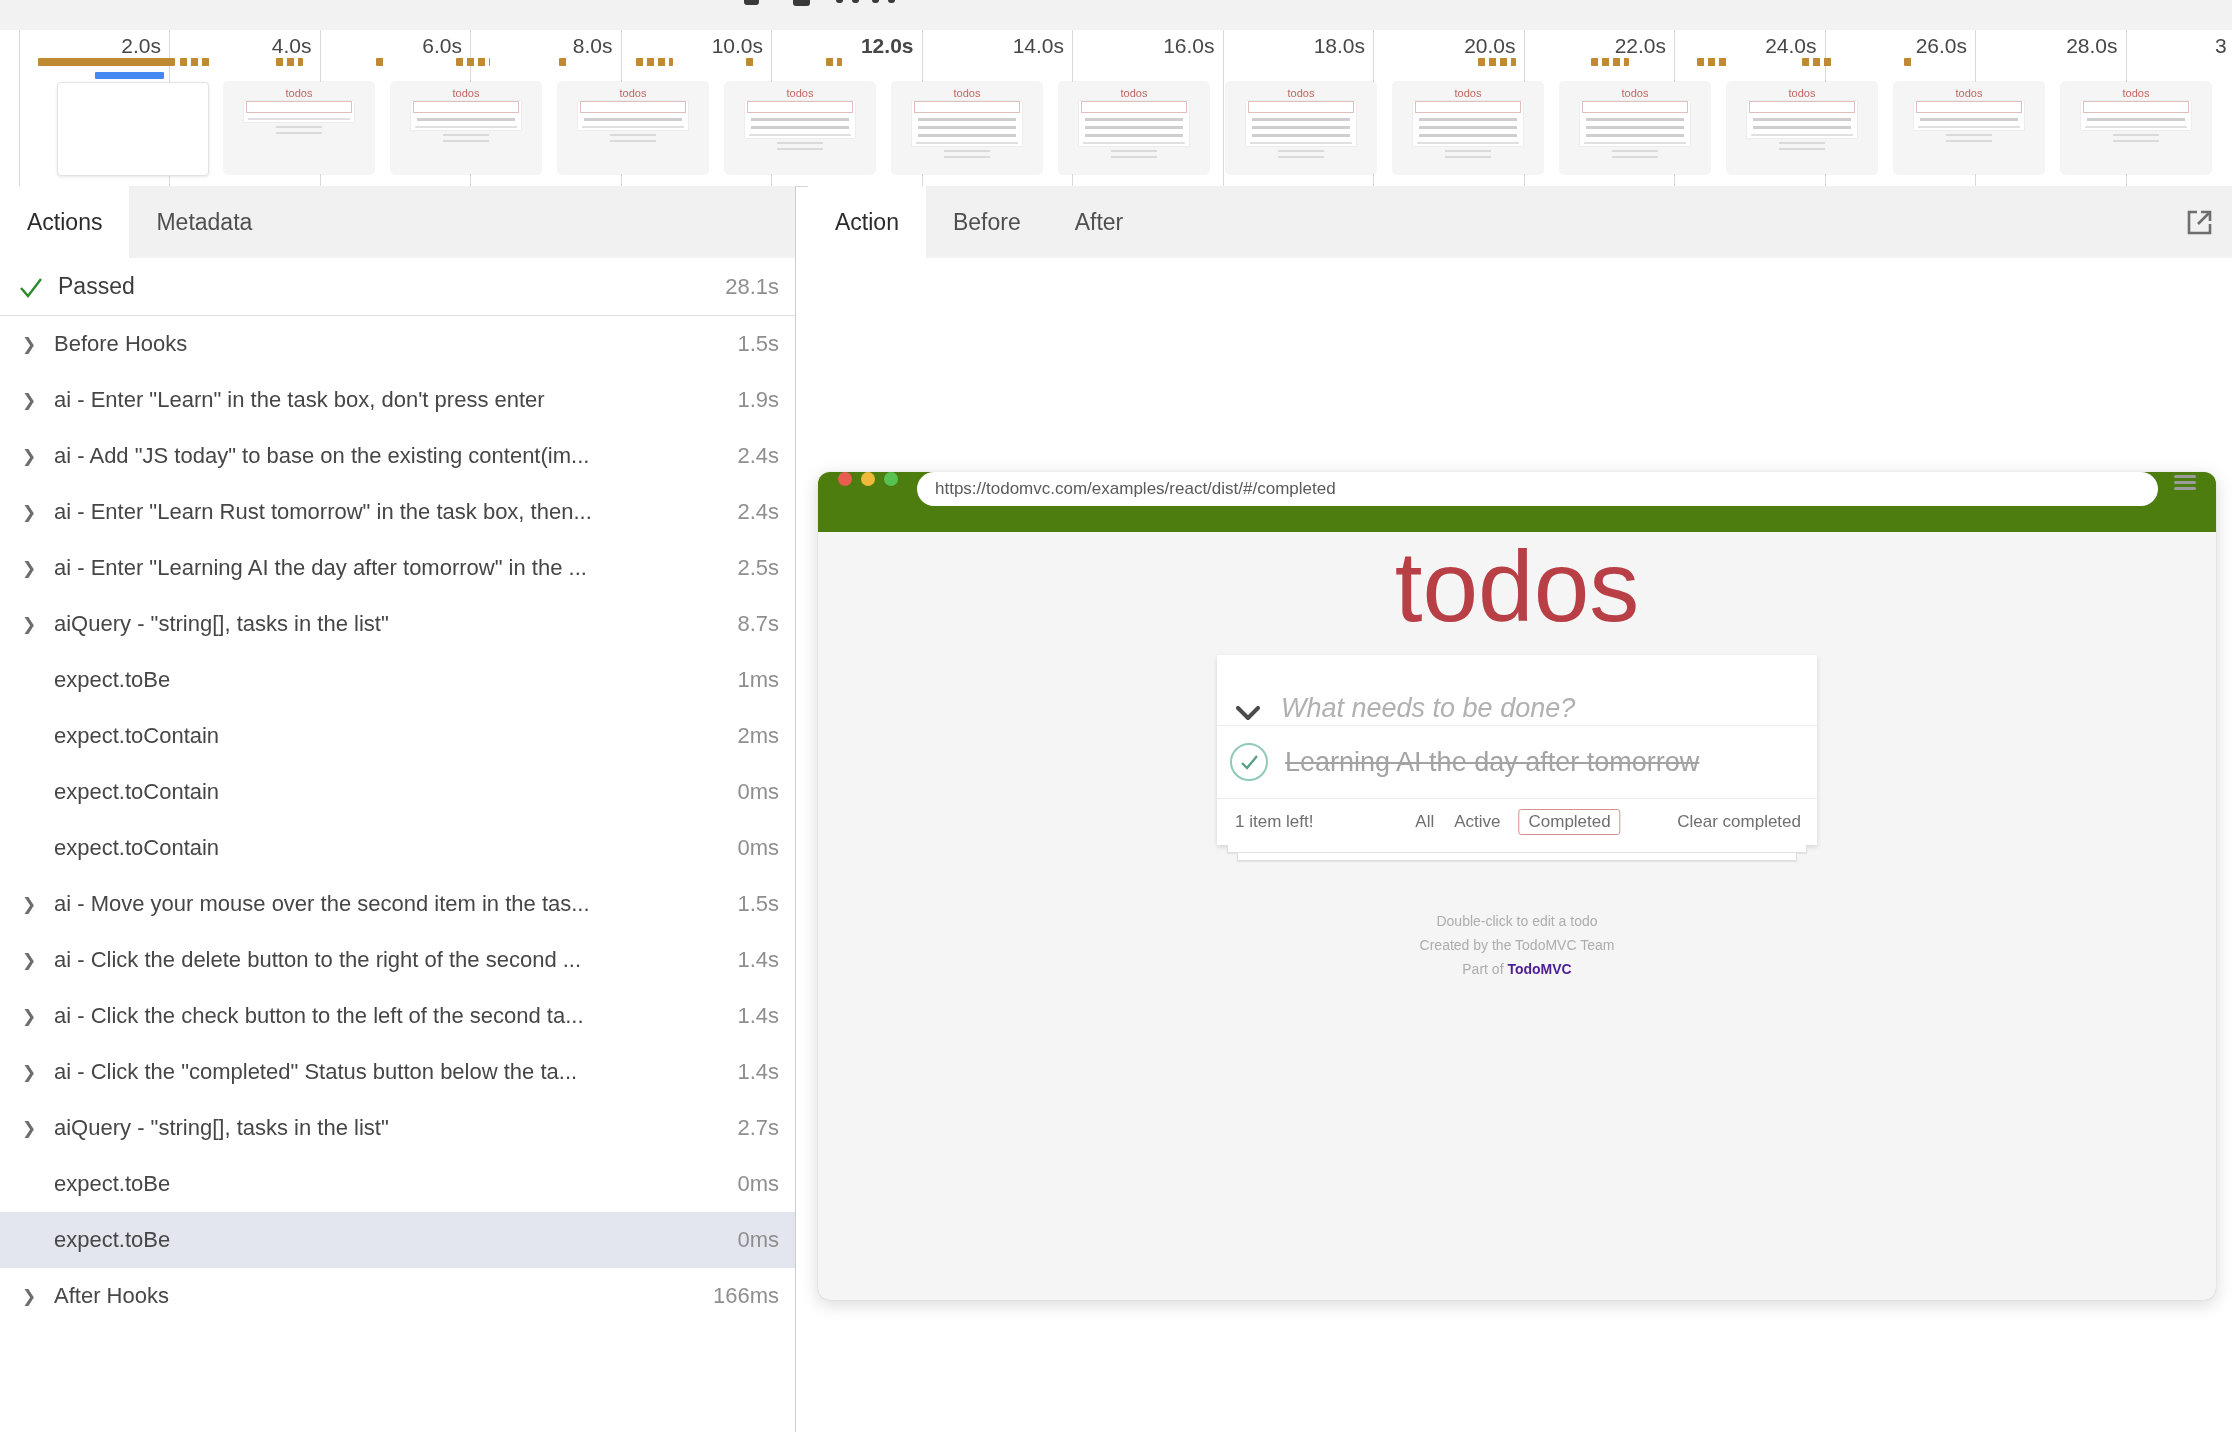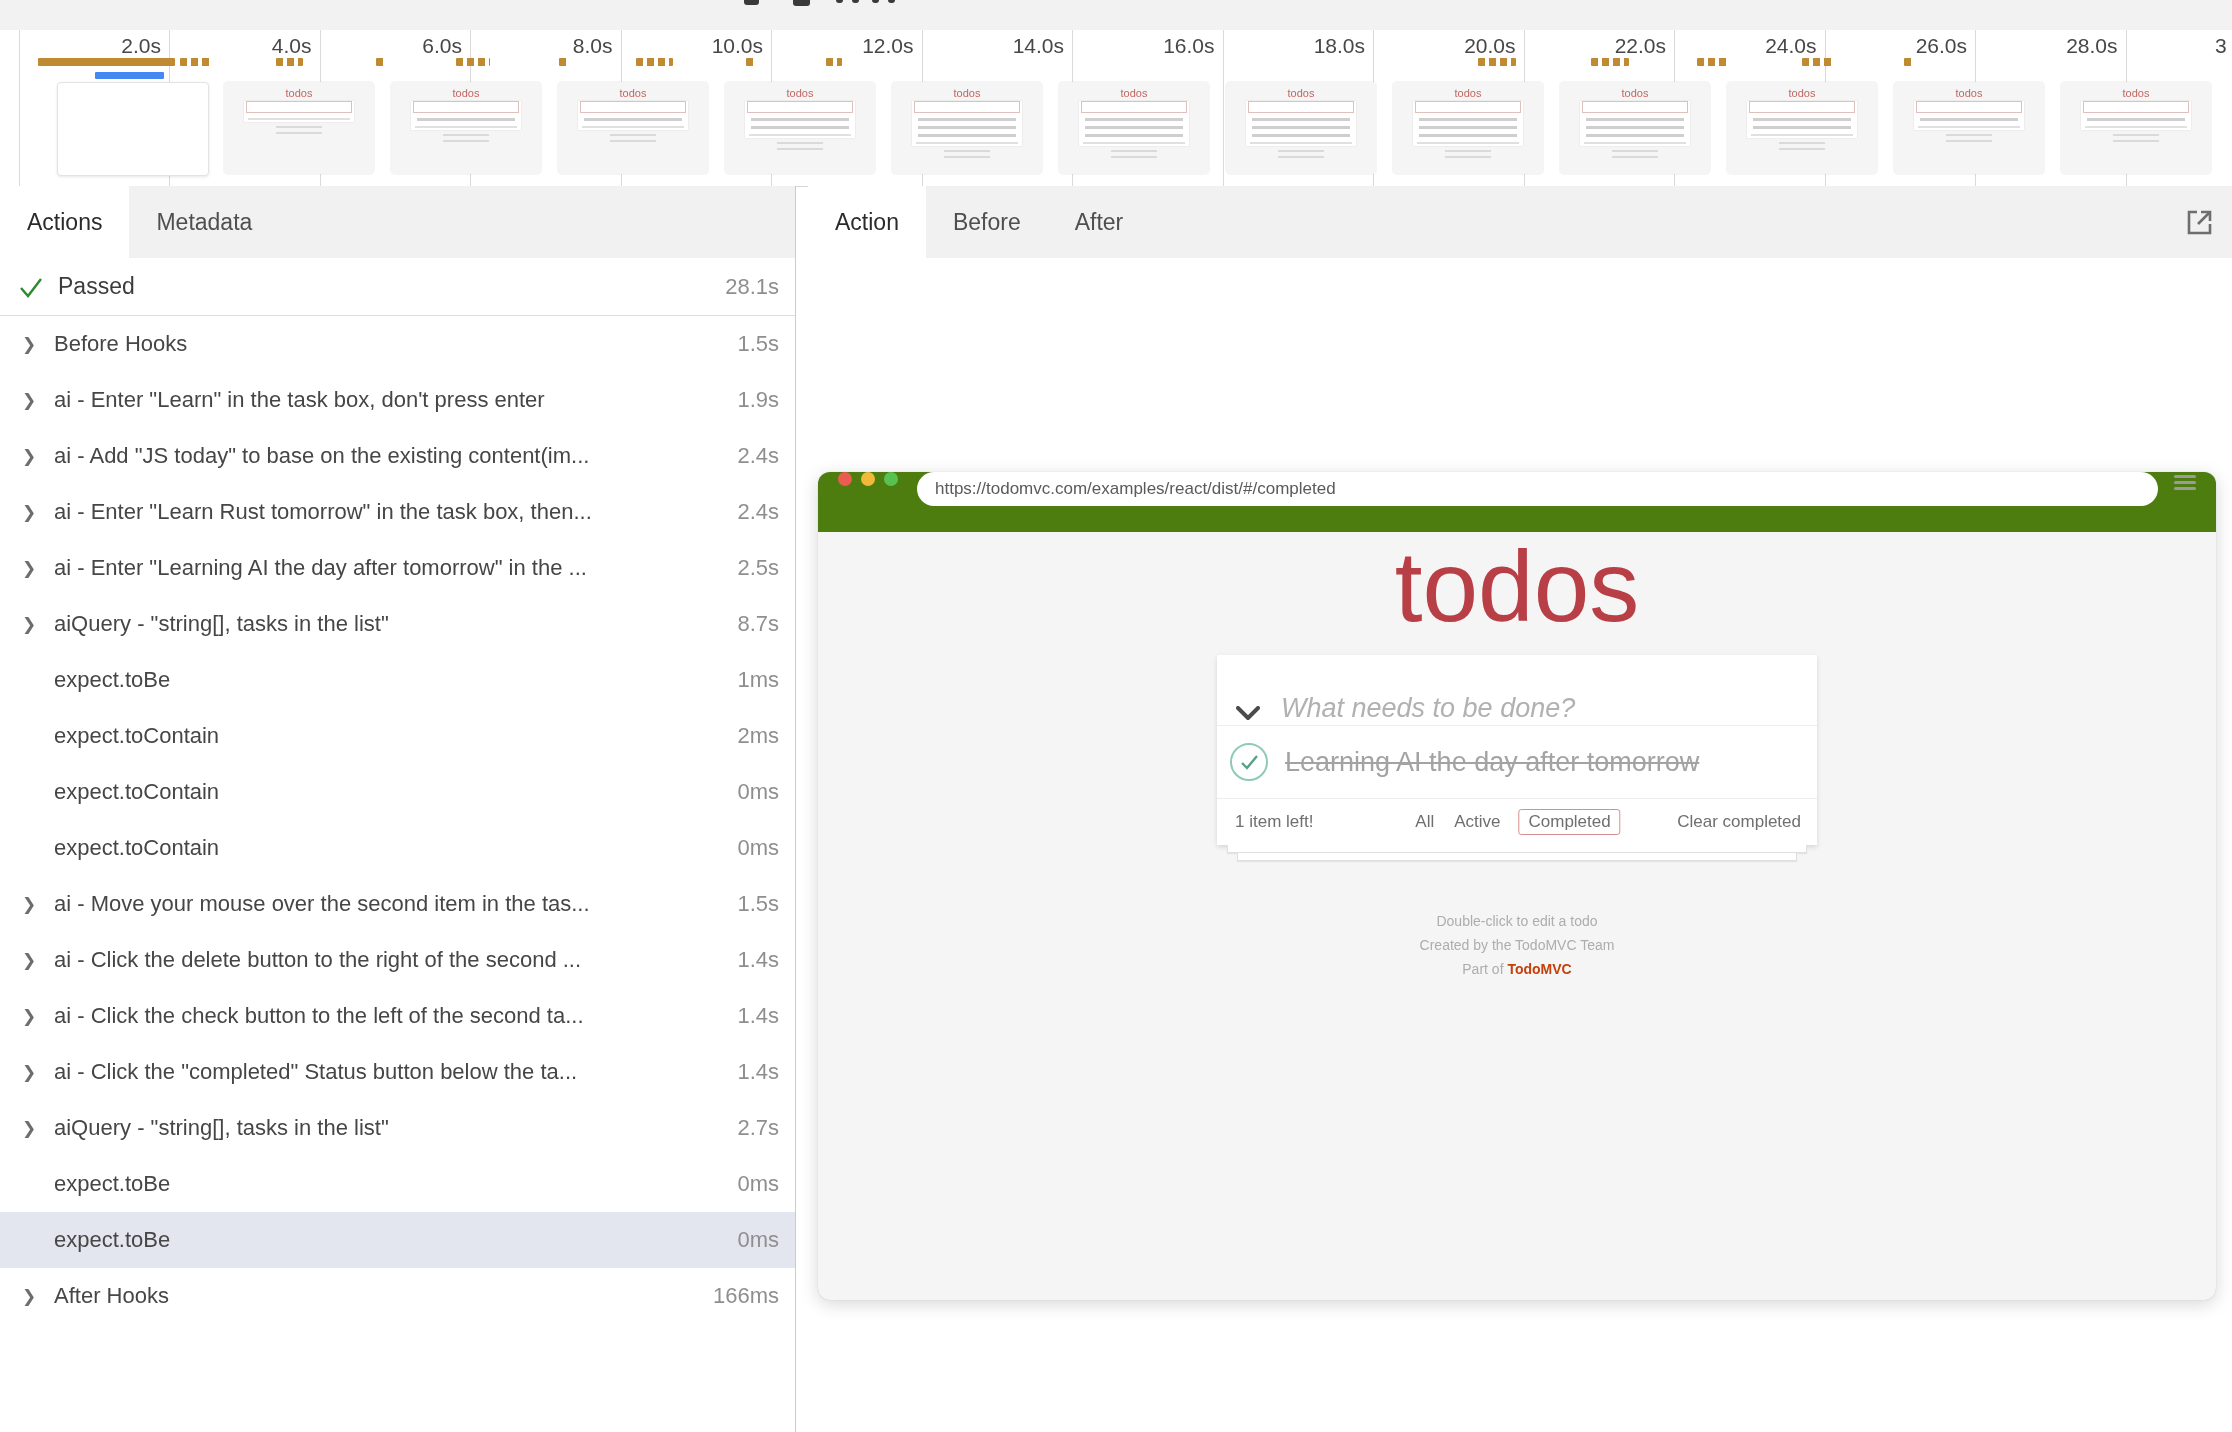--- a/index.html
+++ b/index.html
@@ -73,21 +73,21 @@
   .todo-text{margin-left:16px;font-size:27px;color:#a3a3a3;text-decoration:line-through;}
   .todo-footer{height:46px;position:relative;font-size:17px;color:#6f6f6f;}
   .items-left{position:absolute;left:18px;top:50%;transform:translateY(-50%);}
   .filters{position:absolute;left:50%;top:50%;transform:translate(-50%,-50%);display:flex;gap:16px;align-items:center;}
   .filter{padding:3px 2px;}
   .filter.active{border:1px solid #d4908f;border-radius:3px;padding:2px 9px;}
   .clear-btn{position:absolute;right:16px;top:50%;transform:translateY(-50%);}
   .stack-edge{height:7px;background:#fff;border:1px solid #e0e0e0;border-top:none;box-shadow:0 1px 1px rgba(0,0,0,.07);}
   .stack-edge.e1{margin:0 10px;} .stack-edge.e2{margin:0 20px;}
   .app-info{margin-top:48px;text-align:center;font-size:14px;color:#adadad;line-height:24px;}
-  .app-info .brand{font-weight:bold;color:#c2410c;}
+  .app-info .brand{font-weight:bold;color:#4c1d95;}
 </style>
 </head>
 <body>
 
 <div id="root">
 
   <div class="tl-top">
     <span class="tl-frag" style="left:744px;width:15px;height:8px;"></span>
     <span class="tl-frag" style="left:793px;width:17px;height:9px;"></span>
     <span class="tl-frag" style="left:836px;width:7px;height:6px;"></span>
@@ -109,21 +109,21 @@
       <div class="gridline" style="left: 1523.5px;"></div>
       <div class="gridline" style="left: 1674px;"></div>
       <div class="gridline" style="left: 1824.5px;"></div>
       <div class="gridline" style="left: 1975px;"></div>
       <div class="gridline" style="left: 2125.5px;"></div>
       <div class="tick-label" style="left: 11px;">2.0s</div>
       <div class="tick-label" style="left: 161.5px;">4.0s</div>
       <div class="tick-label" style="left: 312px;">6.0s</div>
       <div class="tick-label" style="left: 462.5px;">8.0s</div>
       <div class="tick-label" style="left: 613px;">10.0s</div>
-      <div class="tick-label" style="left: 763.5px;">12.0s</div>
+      <div class="tick-label" style="left: 763.5px; font-weight: bold;">12.0s</div>
       <div class="tick-label" style="left: 914px;">14.0s</div>
       <div class="tick-label" style="left: 1064.5px;">16.0s</div>
       <div class="tick-label" style="left: 1215px;">18.0s</div>
       <div class="tick-label" style="left: 1365.5px;">20.0s</div>
       <div class="tick-label" style="left: 1516px;">22.0s</div>
       <div class="tick-label" style="left: 1666.5px;">24.0s</div>
       <div class="tick-label" style="left: 1817px;">26.0s</div>
       <div class="tick-label" style="left: 1967.5px;">28.0s</div>
       <div class="tick-label" style="left: 2215px; width: 40px; text-align: left;">3</div>
       <div class="act-span act-solid" style="left: 38.065px; width: 136.955px;"></div>

